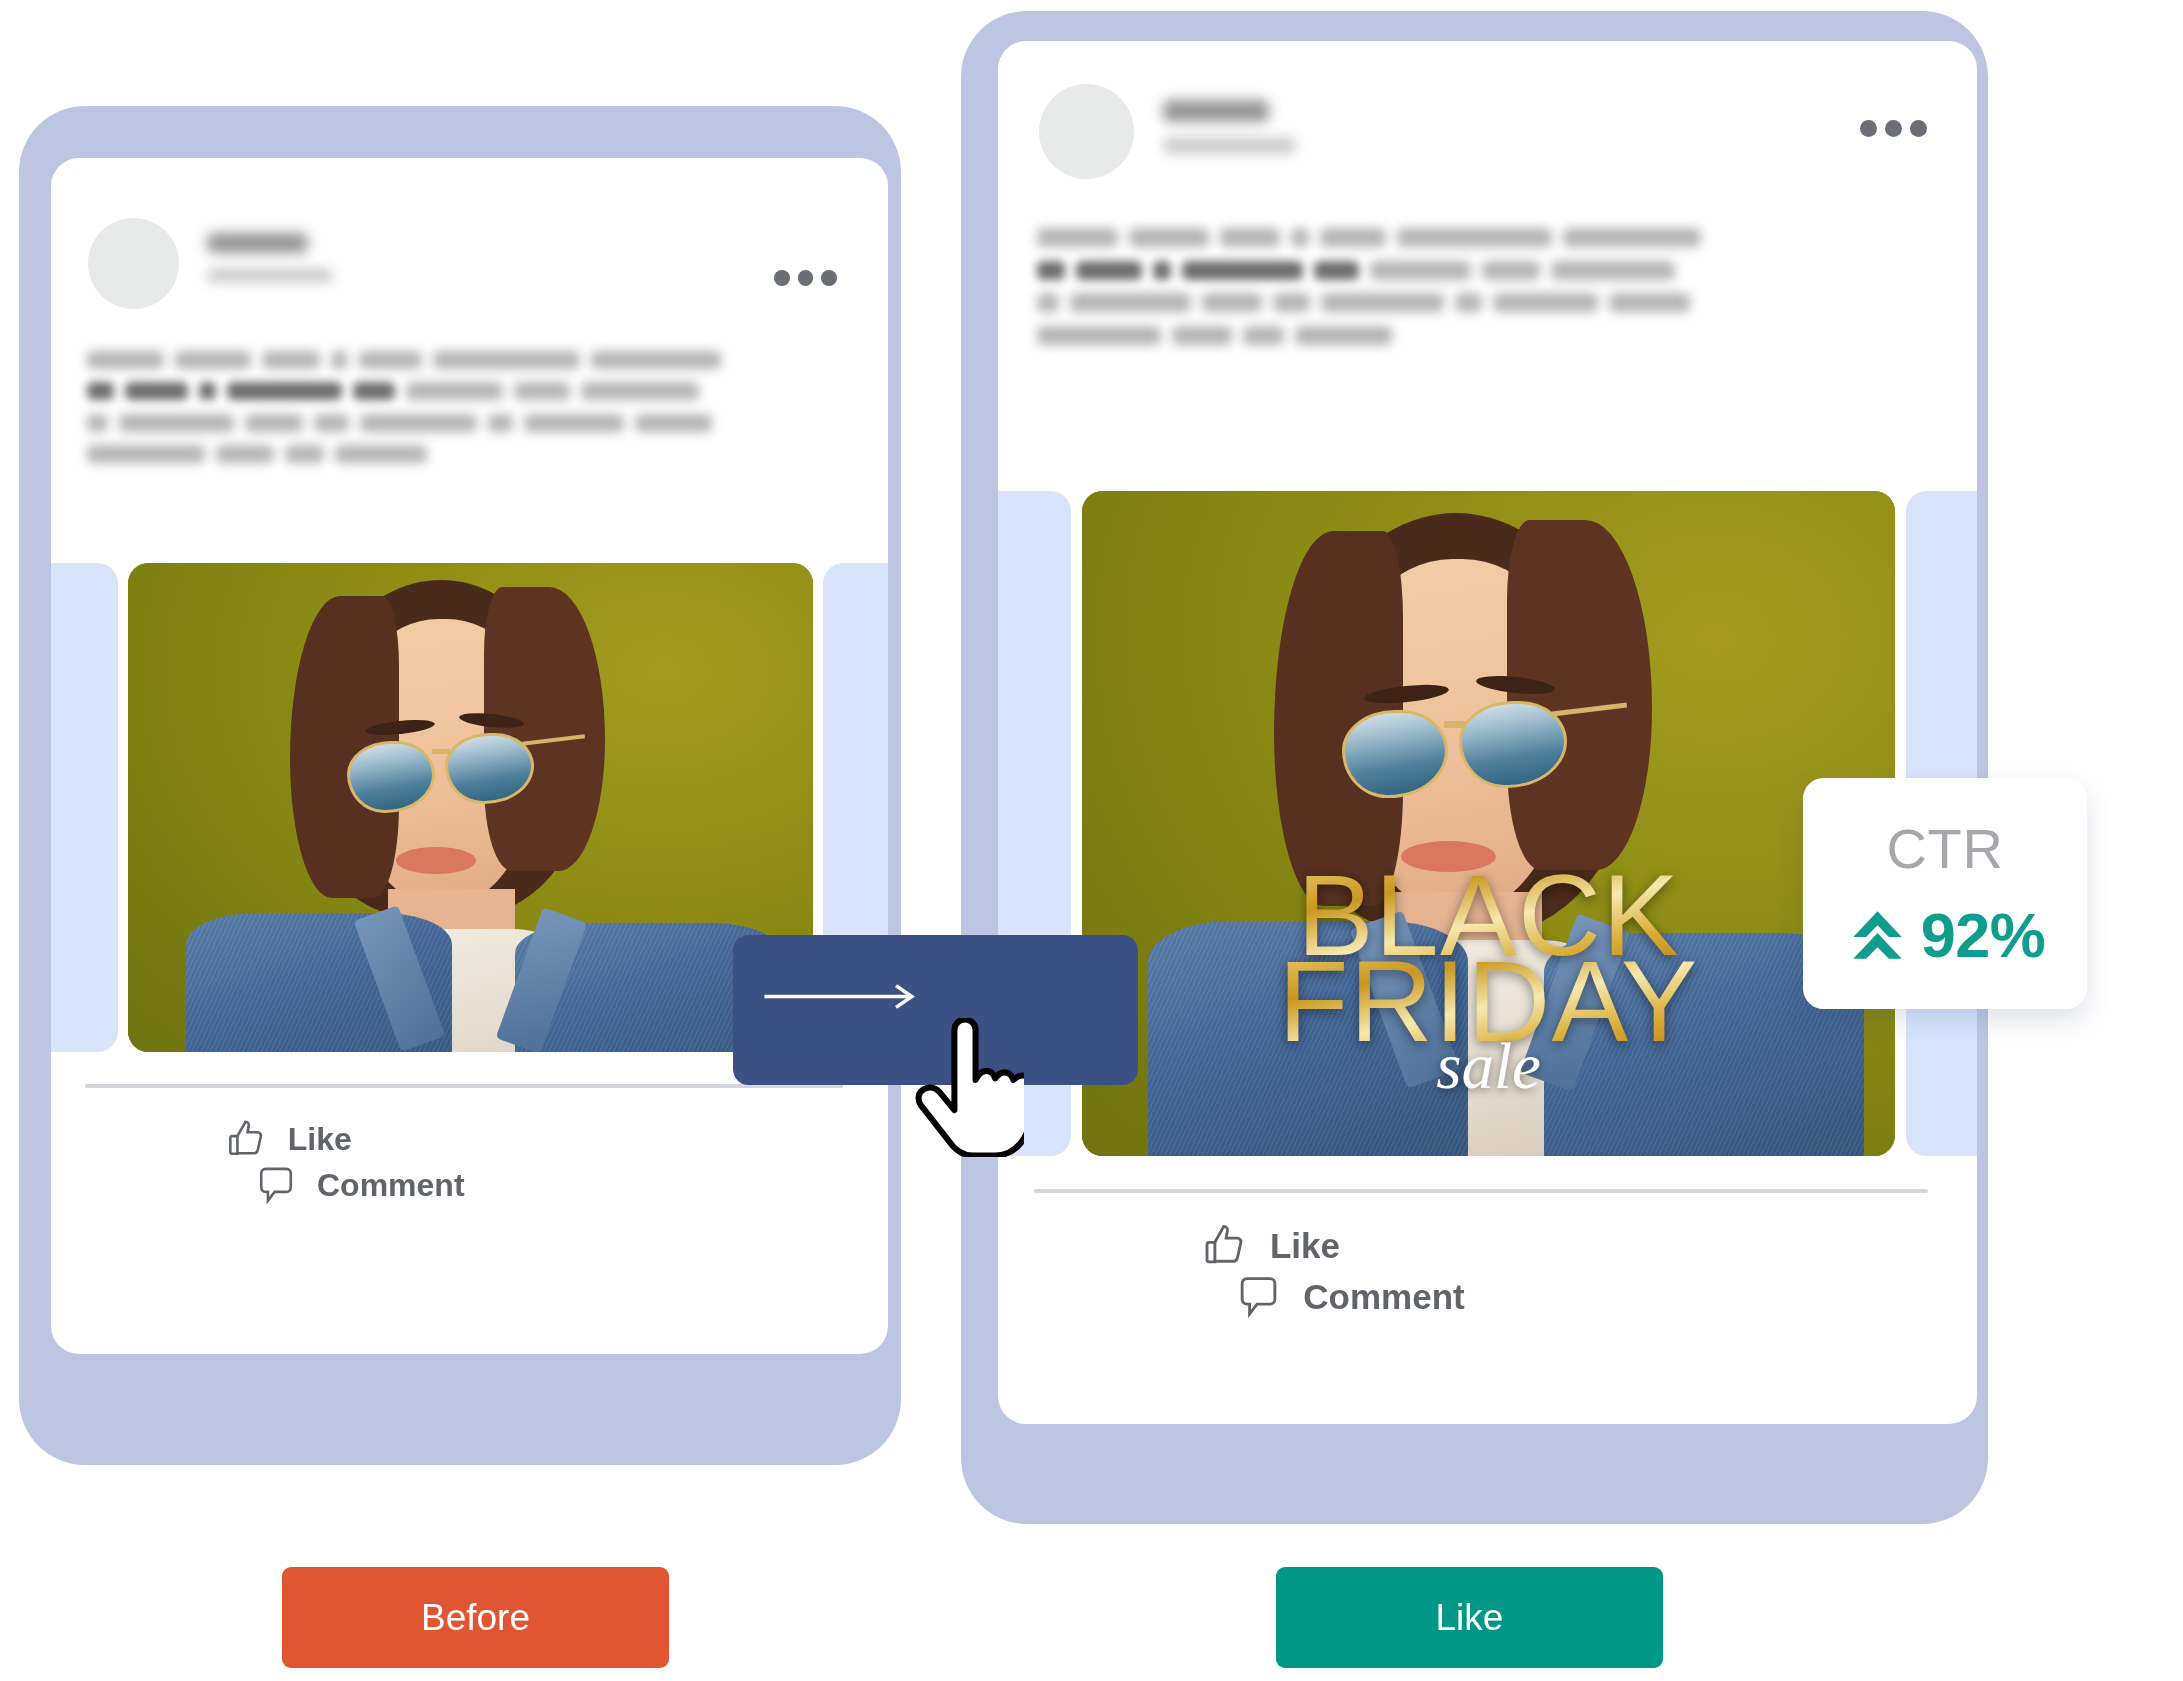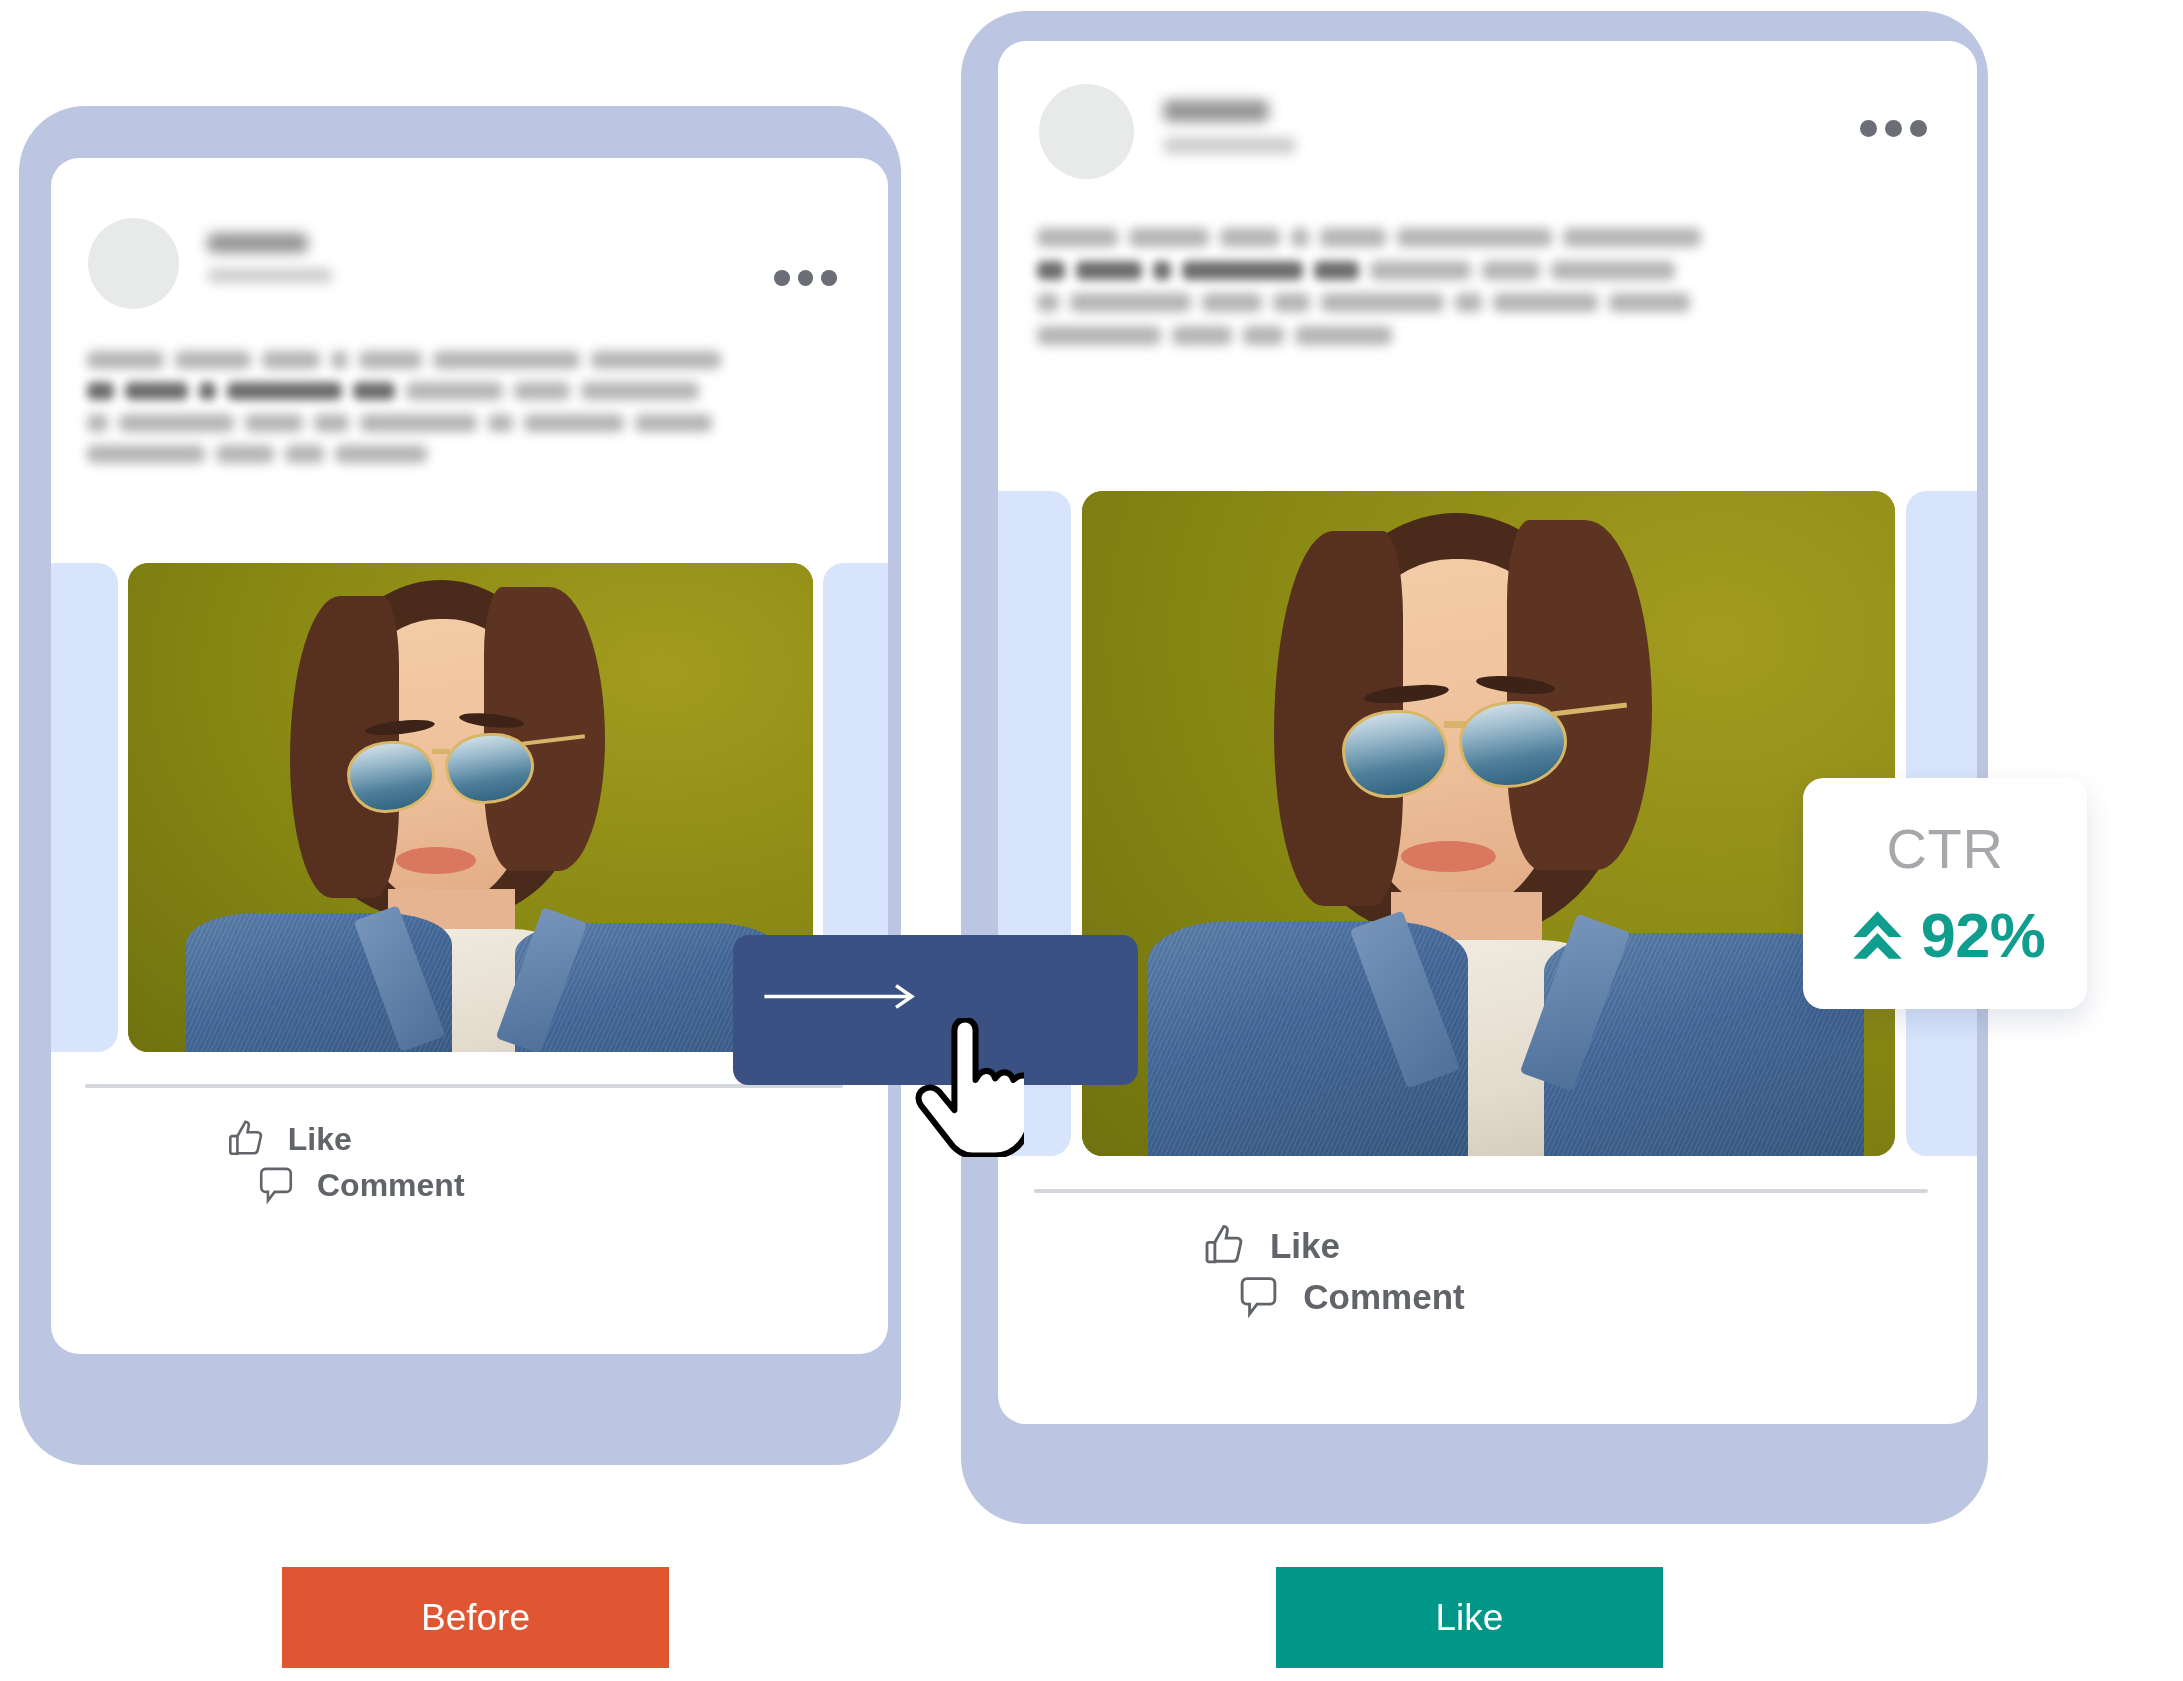--- a/index.html
+++ b/index.html
@@ -201,21 +201,21 @@
     align-items: center;
     justify-content: center;
   }
   .stat-title { color: #a6a8ab; letter-spacing: 0.6px; }
   .stat-row { display: flex; align-items: center; }
   .stat-value { color: #0f9e8e; font-weight: bold; letter-spacing: -0.6px; }
 
   
   .pill {
     position: absolute;
-    border-radius: 0;
+    border-radius: 9px;
     display: flex;
     align-items: center;
     justify-content: center;
     color: #ffffff;
   }
 </style>
 </head>
 <body>
 
 <div class="frame" style="left:19.3px; top:106px; width:882px; height:1359px;"></div>
@@ -403,20 +403,25 @@
 
       <div class="pf lips" style="left:319px; top:350px; width:95px; height:31px;"></div>
       <div class="pf neck" style="left:309px; top:401px; width:151px; height:109px;"></div>
 
       <div class="pf shirt" style="left:290px; top:449px; width:239px; height:242px;"></div>
       <div class="pf jacket" style="left:66px; top:430px; width:320px; height:254px;"></div>
       <div class="pf jacket" style="left:462px; top:442px; width:320px; height:242px;"></div>
       <div class="pf collar" style="left:295px; top:424px; width:56px; height:169px;"></div>
       <div class="pf collar r" style="left:465px; top:427px; width:56px; height:169px;"></div>
 
+      <div class="bf-overlay" style="left:0; right:0; top:375px;">
+        <div class="bf-line" style="font-size:115px;">BLACK</div>
+        <div class="bf-line" style="font-size:115px; margin-top:-13.3px;">FRIDAY</div>
+        <div class="bf-sale" style="font-size:65px; margin-top:-11px;">sale</div>
+      </div>
     </div>
 
     <div class="side-panel" style="margin-left:11px; width:91px; height:100%;"></div>
   </div>
 
   <div class="divider" style="left:36px; top:1148px; width:894px; height:4.2px; border-radius:2.4px;"></div>
 
   <div class="actions" style="left:77px; top:1179px;">
     <div class="act">
       <svg width="51" height="51" viewBox="0 0 24 24" fill="none" stroke="#616469" stroke-width="1.35">

